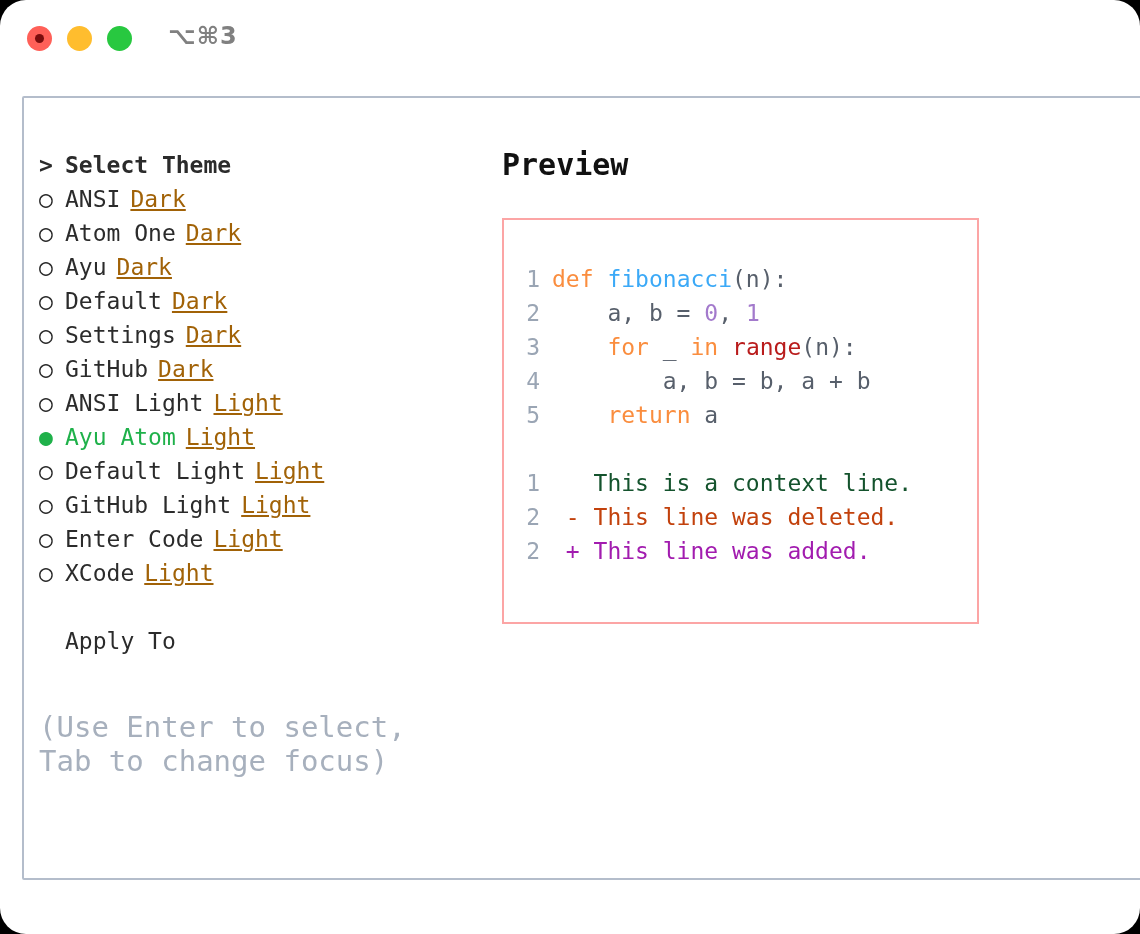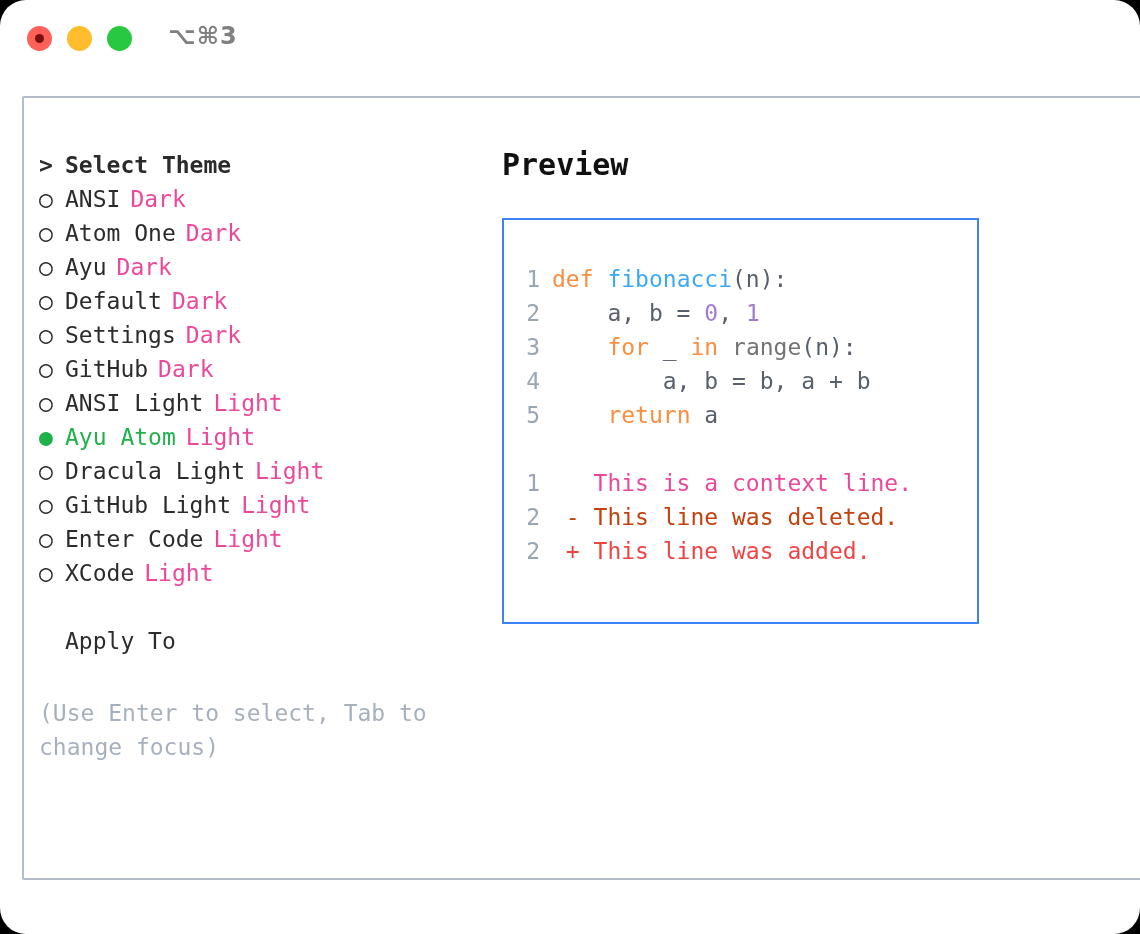--- a/index.html
+++ b/index.html
@@ -107,55 +107,56 @@
     width: 26px;
     color: #2b2b2b;
   }
   .header-row {
     font-weight: bold;
     color: #111111;
   }
   .header-row .marker { font-weight: bold; }
   .label { color: #2b2b2b; }
   .tag {
-    color: #ec4899;
+    color: #a16207;
     margin-left: 10px;
+    text-decoration: underline;
   }
   .row.selected .label { color: #1fb14a; }
   .row.selected .marker { color: #1fb14a; }
   .row.plain .marker { color: transparent; }
 
   .spacer-sm { height: 34px; }
 
   .help {
-    font-size: 23px;
+    font-size: 29px;
     line-height: 34px;
     color: #a7b0bd;
     width: 400px;
-    margin-top: 38px;
+    margin-top: 52px;
   }
 
   
   .right {
     position: absolute;
     left: 478px;
     top: 50px;
     width: 500px;
   }
   .preview-title {
     font-size: 30px;
     font-weight: bold;
     color: #111111;
     line-height: 34px;
   }
   .preview-box {
     margin-top: 36px;
     width: 477px;
     height: 406px;
-    border: 2px solid #3b82f6;
+    border: 2px solid #fca5a5;
     box-sizing: border-box;
     background: #ffffff;
     position: relative;
   }
   .code {
     position: absolute;
     left: 18px;
     top: 42px;
     font-size: 23px;
     line-height: 34px;
@@ -164,26 +165,26 @@
   .ln {
     display: inline-block;
     width: 18px;
     text-align: right;
     color: #9aa5b4;
     margin-right: 12px;
   }
   .k   { color: #fa8d3e; }  
   .fn  { color: #3ba9f7; }  
   .num { color: #a37acc; }  
-  .bi  { color: #737373; }  
+  .bi  { color: #b91c1c; }  
   .pl  { color: #575f6b; }  
   .diff-gap { height: 34px; }
-  .ctx { color: #ec4899; }
+  .ctx { color: #14532d; }
   .del { color: #c2410c; }
-  .add { color: #ef4444; }
+  .add { color: #a21caf; }
 </style>
 </head>
 <body>
 
 <div class="window">
 
   <div class="titlebar">
     <div class="lights">
       <span class="light red"></span>
       <span class="light yellow"></span>
@@ -203,21 +204,21 @@
 
         <div id="theme-list">
             <div class="row"><span class="marker">○</span><span class="label">ANSI</span><span class="tag">Dark</span></div>
             <div class="row"><span class="marker">○</span><span class="label">Atom One</span><span class="tag">Dark</span></div>
             <div class="row"><span class="marker">○</span><span class="label">Ayu</span><span class="tag">Dark</span></div>
             <div class="row"><span class="marker">○</span><span class="label">Default</span><span class="tag">Dark</span></div>
             <div class="row"><span class="marker">○</span><span class="label">Settings</span><span class="tag">Dark</span></div>
             <div class="row"><span class="marker">○</span><span class="label">GitHub</span><span class="tag">Dark</span></div>
             <div class="row"><span class="marker">○</span><span class="label">ANSI Light</span><span class="tag">Light</span></div>
             <div class="row selected"><span class="marker">●</span><span class="label">Ayu Atom</span><span class="tag">Light</span></div>
-            <div class="row"><span class="marker">○</span><span class="label">Dracula Light</span><span class="tag">Light</span></div>
+            <div class="row"><span class="marker">○</span><span class="label">Default Light</span><span class="tag">Light</span></div>
             <div class="row"><span class="marker">○</span><span class="label">GitHub Light</span><span class="tag">Light</span></div>
             <div class="row"><span class="marker">○</span><span class="label">Enter Code</span><span class="tag">Light</span></div>
             <div class="row"><span class="marker">○</span><span class="label">XCode</span><span class="tag">Light</span></div>
           </div>
 
         <div class="spacer-sm"></div>
 
         <div class="row plain">
           <span class="marker">&nbsp;</span><span class="label">Apply To</span>
         </div>

